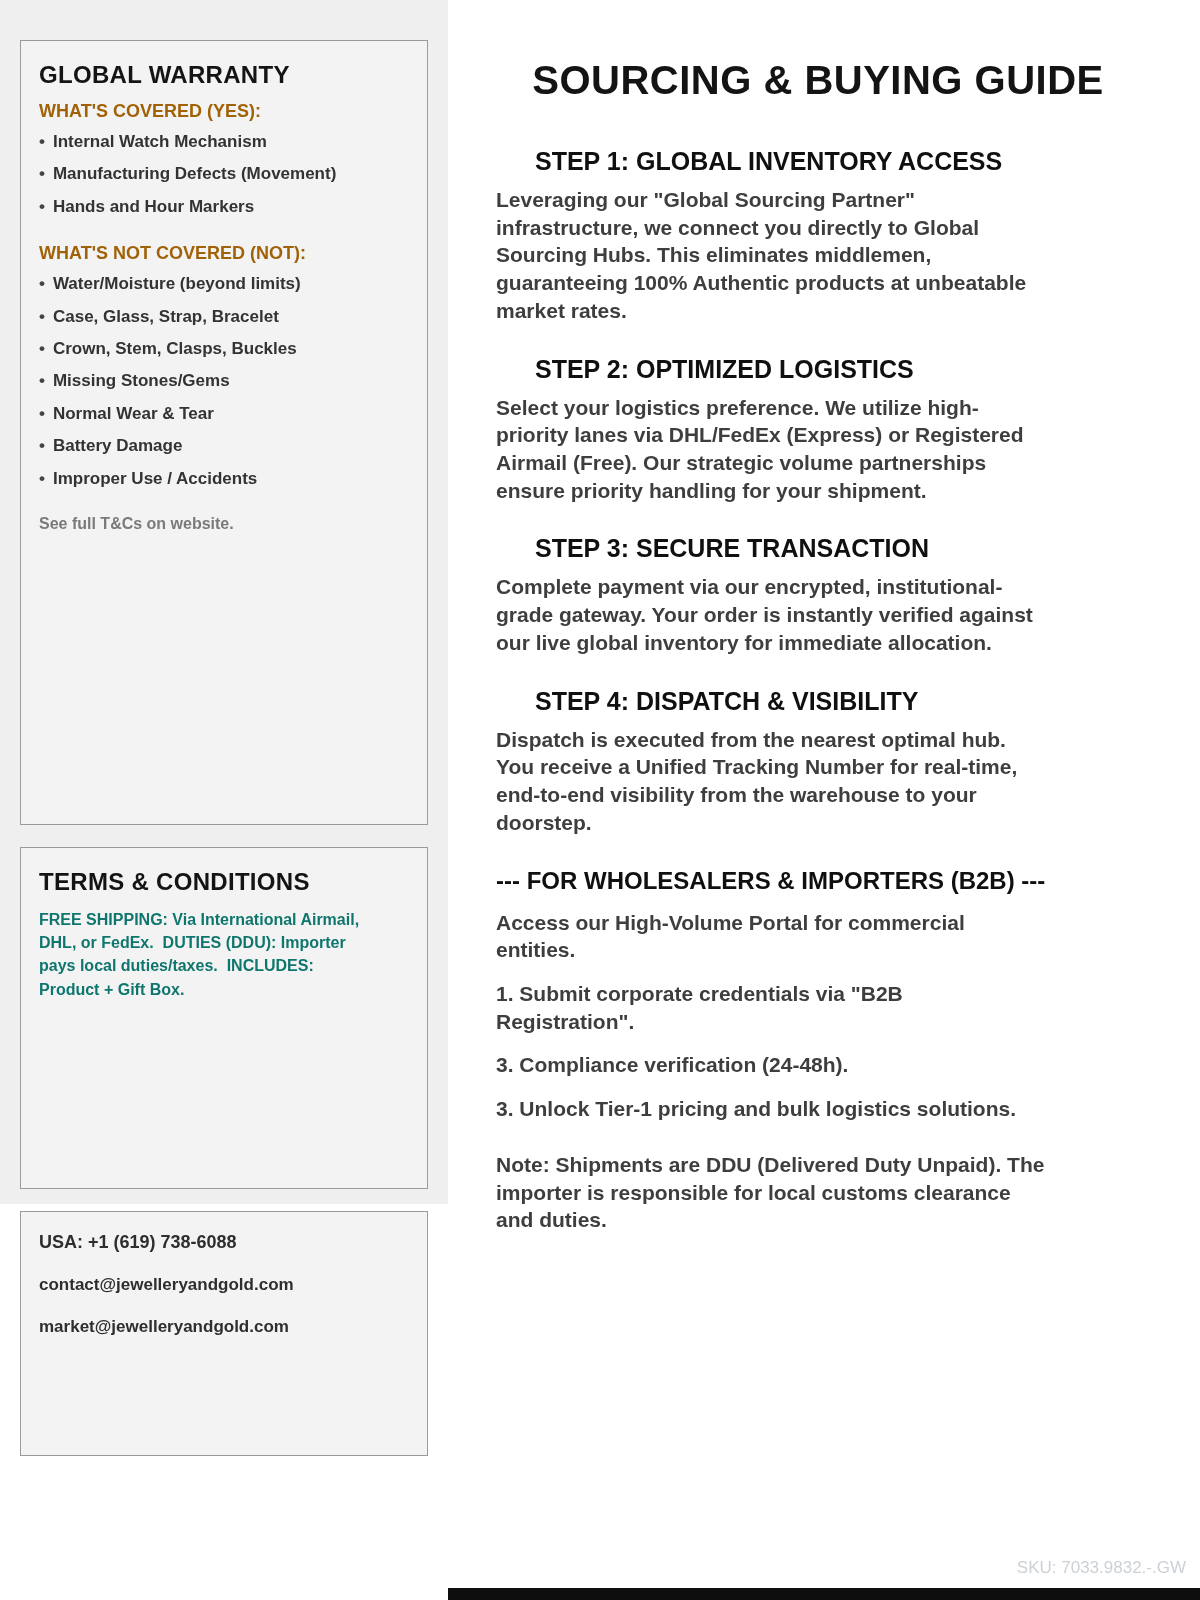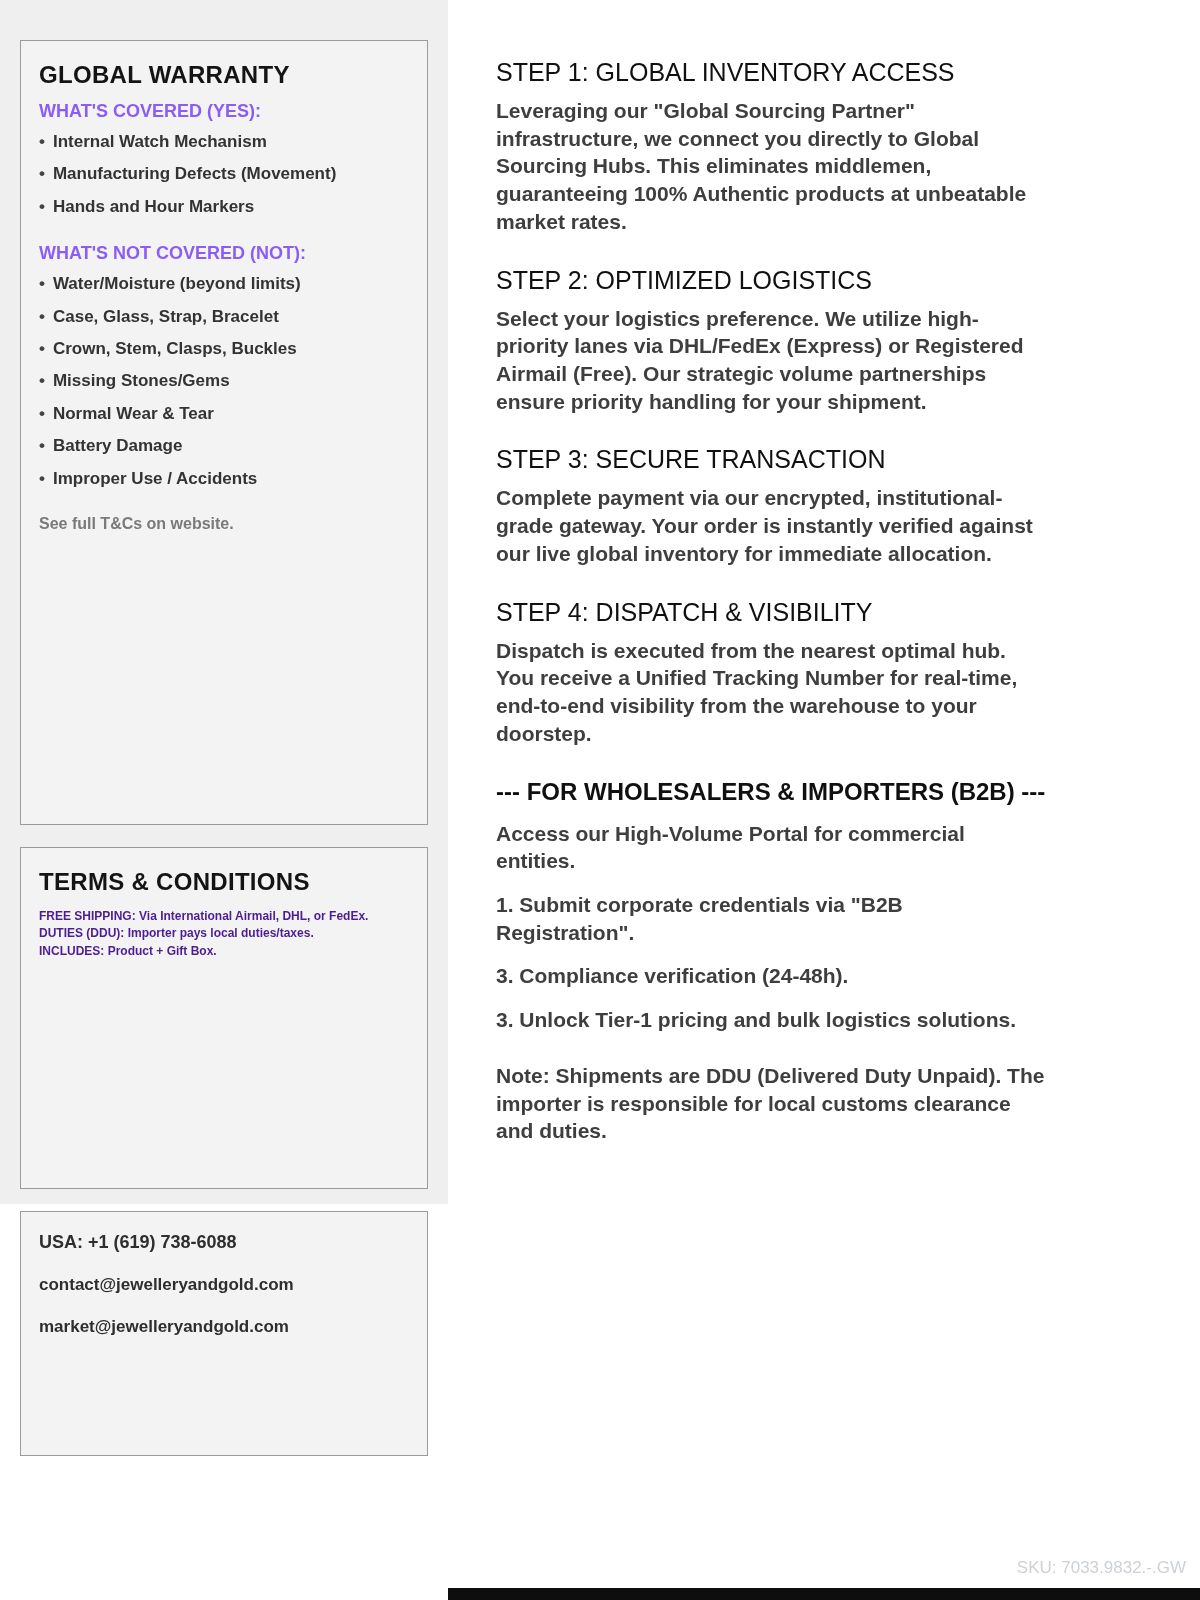--- a/index.html
+++ b/index.html
@@ -37,21 +37,21 @@
   .box h2 {
     font-size: 24px;
     font-weight: 800;
     letter-spacing: 0.3px;
     color: #141414;
     margin-bottom: 12px;
   }
   .box h3 {
     font-size: 18px;
     font-weight: 800;
-    color: #8b5cf6;
+    color: #a16207;
     margin: 10px 0 10px 0;
   }
   .box ul {
     list-style: none;
     margin-bottom: 26px;
   }
   .box ul li {
     font-size: 17px;
     font-weight: 700;
     color: #333;
@@ -63,23 +63,23 @@
     margin-right: 8px;
     color: #444;
   }
   .footnote {
     font-size: 16px;
     font-weight: 700;
     color: #7a7a7a;
     margin-top: 6px;
   }
   .terms-body {
-    font-size: 12px;
-    font-weight: 700;
-    color: #4c1d95;
+    font-size: 16px;
+    font-weight: 700;
+    color: #0f766e;
     line-height: 1.45;
     max-width: 330px;
     white-space: pre-wrap;
   }
   .contact-line {
     font-size: 18px;
     font-weight: 700;
     color: #2e2e2e;
     margin-bottom: 22px;
   }
@@ -96,23 +96,24 @@
     font-size: 40px;
     font-weight: 800;
     letter-spacing: 0.5px;
     color: #141414;
     text-align: center;
     margin-bottom: 44px;
   }
   .step { margin-bottom: 30px; }
   .step h2 {
     font-size: 25px;
-    font-weight: 400;
+    font-weight: 700;
     color: #101010;
     margin-bottom: 10px;
+    margin-left: 39px;
   }
   .step p, .b2b p {
     font-size: 21px;
     font-weight: 700;
     color: #3e3e3e;
     line-height: 1.32;
     max-width: 550px;
   }
   .b2b h2 {
     font-size: 24px;
@@ -174,20 +175,21 @@
 
     <section class="box box-contact">
       <p class="contact-line">USA: +1 (619) 738-6088</p>
       <p class="contact-line email">contact@jewelleryandgold.com</p>
       <p class="contact-line email">market@jewelleryandgold.com</p>
     </section>
 
   </aside>
 
   <main class="main">
+    <h1 class="main-title">SOURCING &amp; BUYING GUIDE</h1>
 
     <section class="step">
       <h2>STEP 1: GLOBAL INVENTORY ACCESS</h2>
       <p>Leveraging our "Global Sourcing Partner" infrastructure, we connect you directly to Global Sourcing Hubs. This eliminates middlemen, guaranteeing 100% Authentic products at unbeatable market rates.</p>
     </section>
 
     <section class="step">
       <h2>STEP 2: OPTIMIZED LOGISTICS</h2>
       <p>Select your logistics preference. We utilize high-priority lanes via DHL/FedEx (Express) or Registered Airmail (Free). Our strategic volume partnerships ensure priority handling for your shipment.</p>
     </section>

